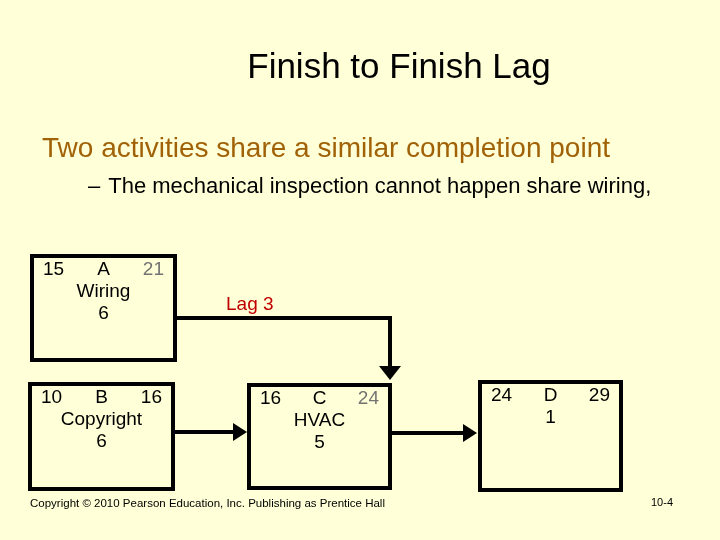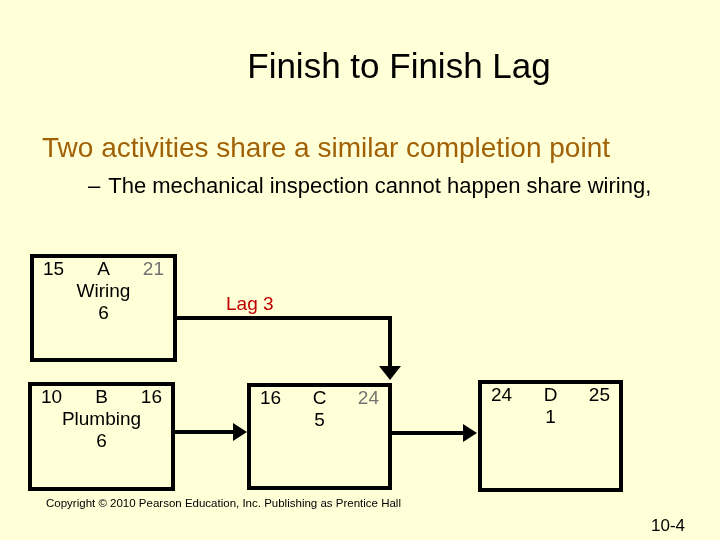--- a/index.html
+++ b/index.html
@@ -98,28 +98,26 @@
     font-size:19px;
     font-weight:normal;
     color:#C00000;
     margin-left:10px;
   }
   .footer{
     position:absolute;
     left:30px; top:497px;
     font-size:11.5px;
     color:#000;
-    margin-left:16px;
   }
   .page-num{
     position:absolute;
     left:651px; top:496px;
-    font-size:17px;
+    font-size:11px;
     color:#000;
-    margin-top:20px;
   }
 </style>
 </head>
 <body>
 
 <div class="slide">
 
   <div class="title">Finish to Finish Lag</div>
 
   <div class="bullet1">Two activities share a similar completion point</div>
@@ -140,38 +138,39 @@
     <div class="row2">Wiring</div>
     <div class="row3">6</div>
   </div>
 
   <div class="node node-b">
     <div class="row1">
       <span>10</span>
       <span>B</span>
       <span>16</span>
     </div>
-    <div class="row2">Plumbing</div>
+    <div class="row2">Copyright</div>
     <div class="row3">6</div>
   </div>
 
   <div class="node node-c">
     <div class="row1">
       <span>16</span>
       <span>C</span>
       <span class="hl">24</span>
     </div>
+    <div class="row2">HVAC</div>
     <div class="row3">5</div>
   </div>
 
   <div class="node node-d">
     <div class="row1">
       <span>24</span>
       <span>D</span>
-      <span>25</span>
+      <span>29</span>
     </div>
     <div class="row3">1</div>
   </div>
 
   <div class="hline lag-hline"></div>
   <div class="vline lag-vline"></div>
   <div class="arrow-down"></div>
   <div class="lag-label">Lag 3</div>
 
   <div class="hline bc-line"></div>

